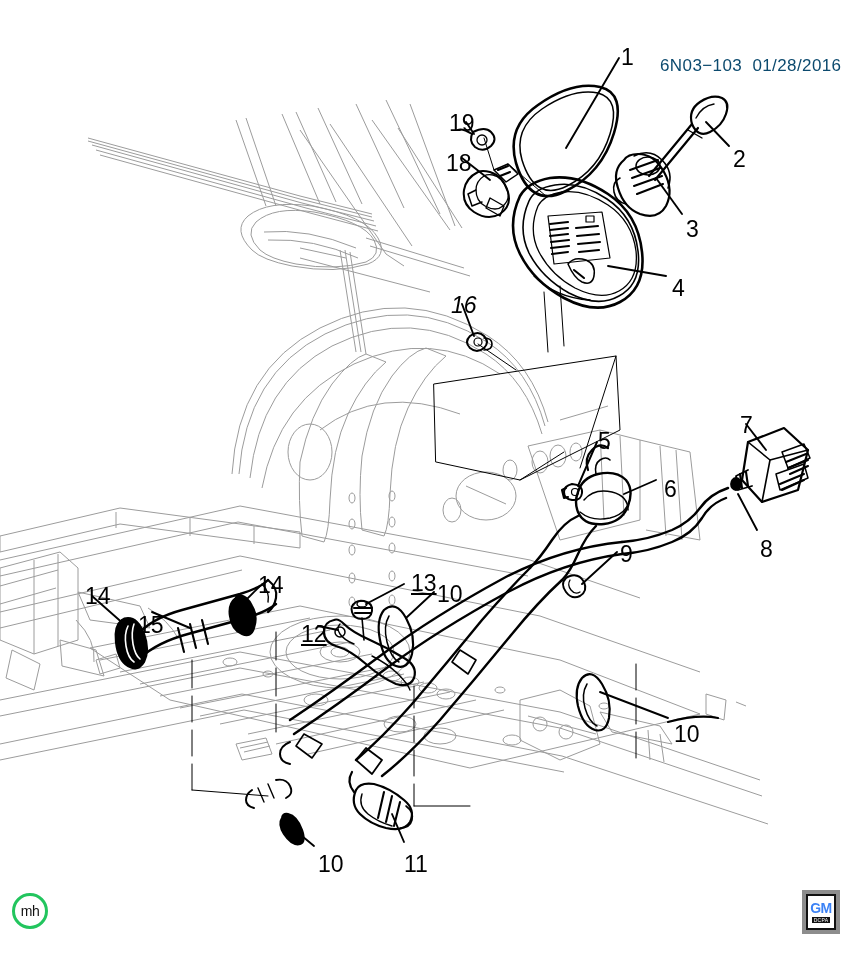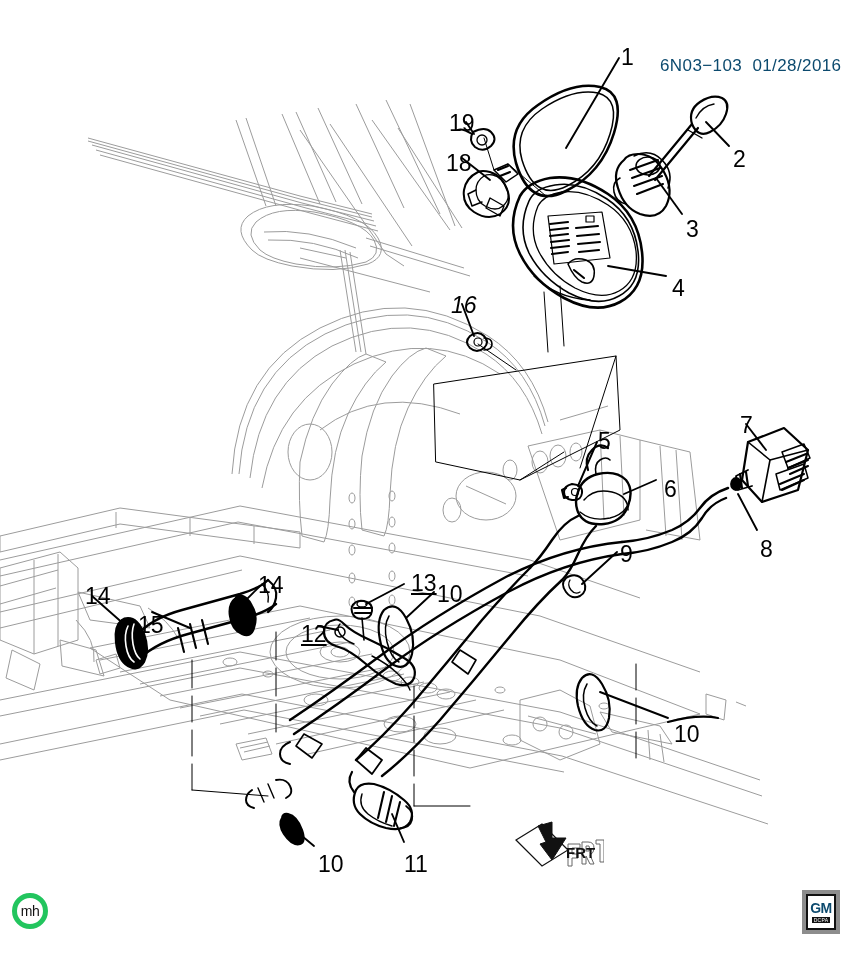--- a/index.html
+++ b/index.html
@@ -28,34 +28,34 @@
     position:absolute;
     left:806px;top:894px;
     width:30px;height:36px;
     background:#fff;
     border:2px solid #111;
     box-sizing:border-box;
     display:flex;flex-direction:column;
     align-items:center;justify-content:center;
   }
   .gmlogo .gmtxt{
-    font-size:14px;font-weight:bold;color:#0c4a6e;line-height:1;
+    font-size:14px;font-weight:bold;color:#3b82f6;line-height:1;
     letter-spacing:-0.5px;
   }
   .gmlogo .gmsub{
     font-size:5px;color:#fff;background:#111;
     padding:0 2px;margin-top:2px;line-height:1.3;letter-spacing:.3px;
   }
   .gmouter{
     position:absolute;left:802px;top:890px;width:38px;height:44px;
     background:#8d8d8d;
   }
   .mh{
     position:absolute;left:12px;top:893px;
-    width:36px;height:36px;border:5px solid #22c55e;border-radius:50%;
+    width:36px;height:36px;border:3px solid #22c55e;border-radius:50%;
     box-sizing:border-box;
     display:flex;align-items:center;justify-content:center;
     font-size:14px;color:#111;letter-spacing:-.5px;
   }
   .frtwrap{position:absolute;left:512px;top:814px;width:92px;height:66px;}
 </style>
 </head>
 <body>
 
 <div id="stage">
@@ -476,37 +476,20 @@
   <div class="callout" style="left:404px;top:853px;">11</div>
   <div class="callout" style="left:301px;top:623px;text-decoration:underline;">12</div>
   <div class="callout" style="left:411px;top:572px;text-decoration:underline;">13</div>
   <div class="callout" style="left:85px;top:585px;">14</div>
   <div class="callout" style="left:258px;top:574px;">14</div>
   <div class="callout" style="left:138px;top:580px;margin-top:34px;">15</div>
   <div class="callout" style="left:451px;top:294px;font-style:italic;">16</div>
   <div class="callout" style="left:446px;top:152px;">18</div>
   <div class="callout" style="left:449px;top:112px;">19</div>
 
-  <div class="frtwrap">
-    <svg width="92" height="66">
-
-      <path d="M4 26 L30 10 L56 36 L30 52 Z" fill="#ffffff" stroke="#111" stroke-width="1.2"></path>
-
-      <path d="M40 8 L40 24 L54 24 L40 46 L28 30 L34 28 L26 12 Z" fill="#111" stroke="#111" stroke-width="1"></path>
-
-      <g fill="#ffffff" stroke="#666" stroke-width="1">
-        <path d="M56 30 L56 52 L60 52 L60 44 L66 44 L66 40 L60 40 L60 34 L68 34 L68 30 Z"></path>
-        <path d="M70 28 L70 50 L74 50 L74 42 L78 50 L82 50 L78 41 Q82 39 82 34 Q82 28 76 28 Z M74 32 L77 32 Q78 34 77 37 L74 37 Z"></path>
-        <path d="M84 26 L84 30 L88 30 L88 48 L92 48 L92 30 L92 26 Z"></path>
-      </g>
-      <g fill="#111" font-size="15" font-family="'Liberation Sans',sans-serif" font-weight="bold">
-        <text x="54" y="44">FRT</text>
-      </g>
-    </svg>
-  </div>
 
   <div class="gmouter"></div>
   <div class="gmlogo">
     <div class="gmtxt">GM</div>
     <div class="gmsub">DCPA</div>
   </div>
 
   <div class="mh">mh</div>
 
 </div>

